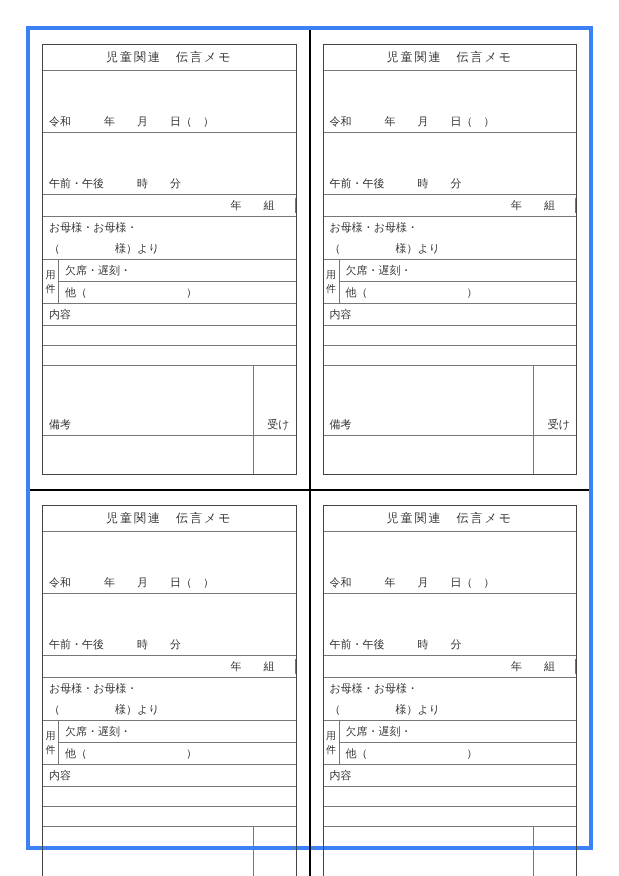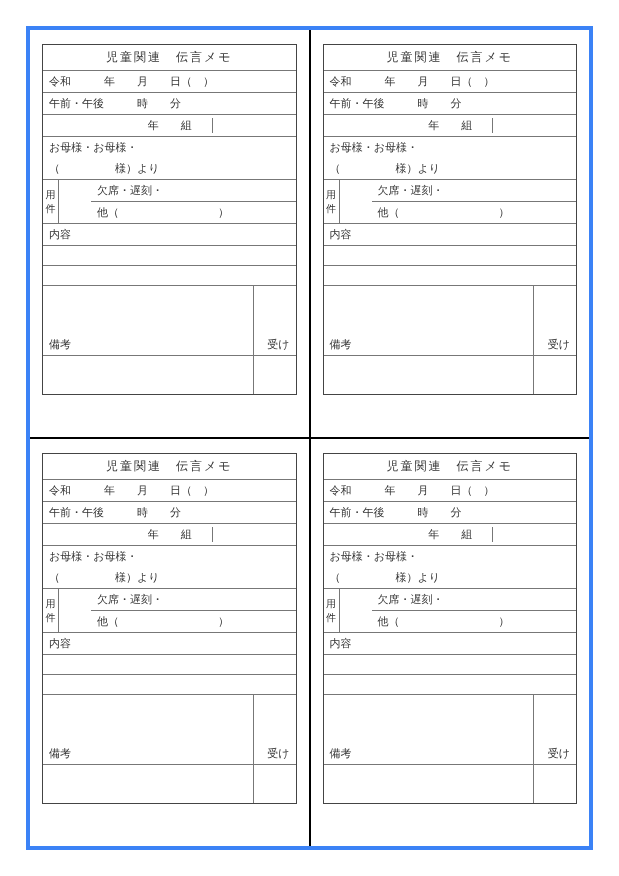--- a/index.html
+++ b/index.html
@@ -47,21 +47,21 @@
       line-height: 15px;
     }
     .row:last-child { border-bottom: 0; }
     .title {
       text-align: center;
       padding: 5px 0;
       letter-spacing: 2px;
       font-size: 12px;
     }
     .class-row {
-      text-align: center;
+      text-align: right;
       border-bottom: 1px solid #777;
       padding: 3px 0;
     }
     .class-inner {
       display: inline-block;
       border-right: 1px solid #777;
       padding: 0 20px 0 0;
       min-height: 15px;
       white-space: pre;
     }
@@ -83,21 +83,20 @@
       border-right: 1px solid #777;
       display: flex;
       flex-direction: column;
       align-items: center;
       justify-content: center;
       font-size: 10px;
       padding: 2px 0;
     }
     .yoken-body {
       flex: 1;
-      margin-left: 32px;
     }
     .yoken-line {
       padding: 3px 6px;
       min-height: 20px;
       line-height: 15px;
       white-space: pre;
     }
     .yoken-line.first { border-bottom: 1px solid #777; }
     .content-block {
       border-bottom: 1px solid #777;
@@ -124,21 +123,21 @@
     }
     .remarks-header {
       border-bottom: 1px solid #777;
       padding: 3px 6px;
       min-height: 20px;
       margin-top: 48px;
     }
     .remarks-body {
       min-height: 38px;
     }
-    .spaced { white-space: pre; }
+    .spaced { white-space: pre; margin-top: 40px; }
   </style>
 </head>
 <body>
 
 <div class="outer-frame">
   <div class="page-border">
     <div class="cell">
       <div class="card">
         <div class="row title">児童関連　伝言メモ</div>
         <div class="row spaced">令和　　　年　　月　　日（　）</div>

